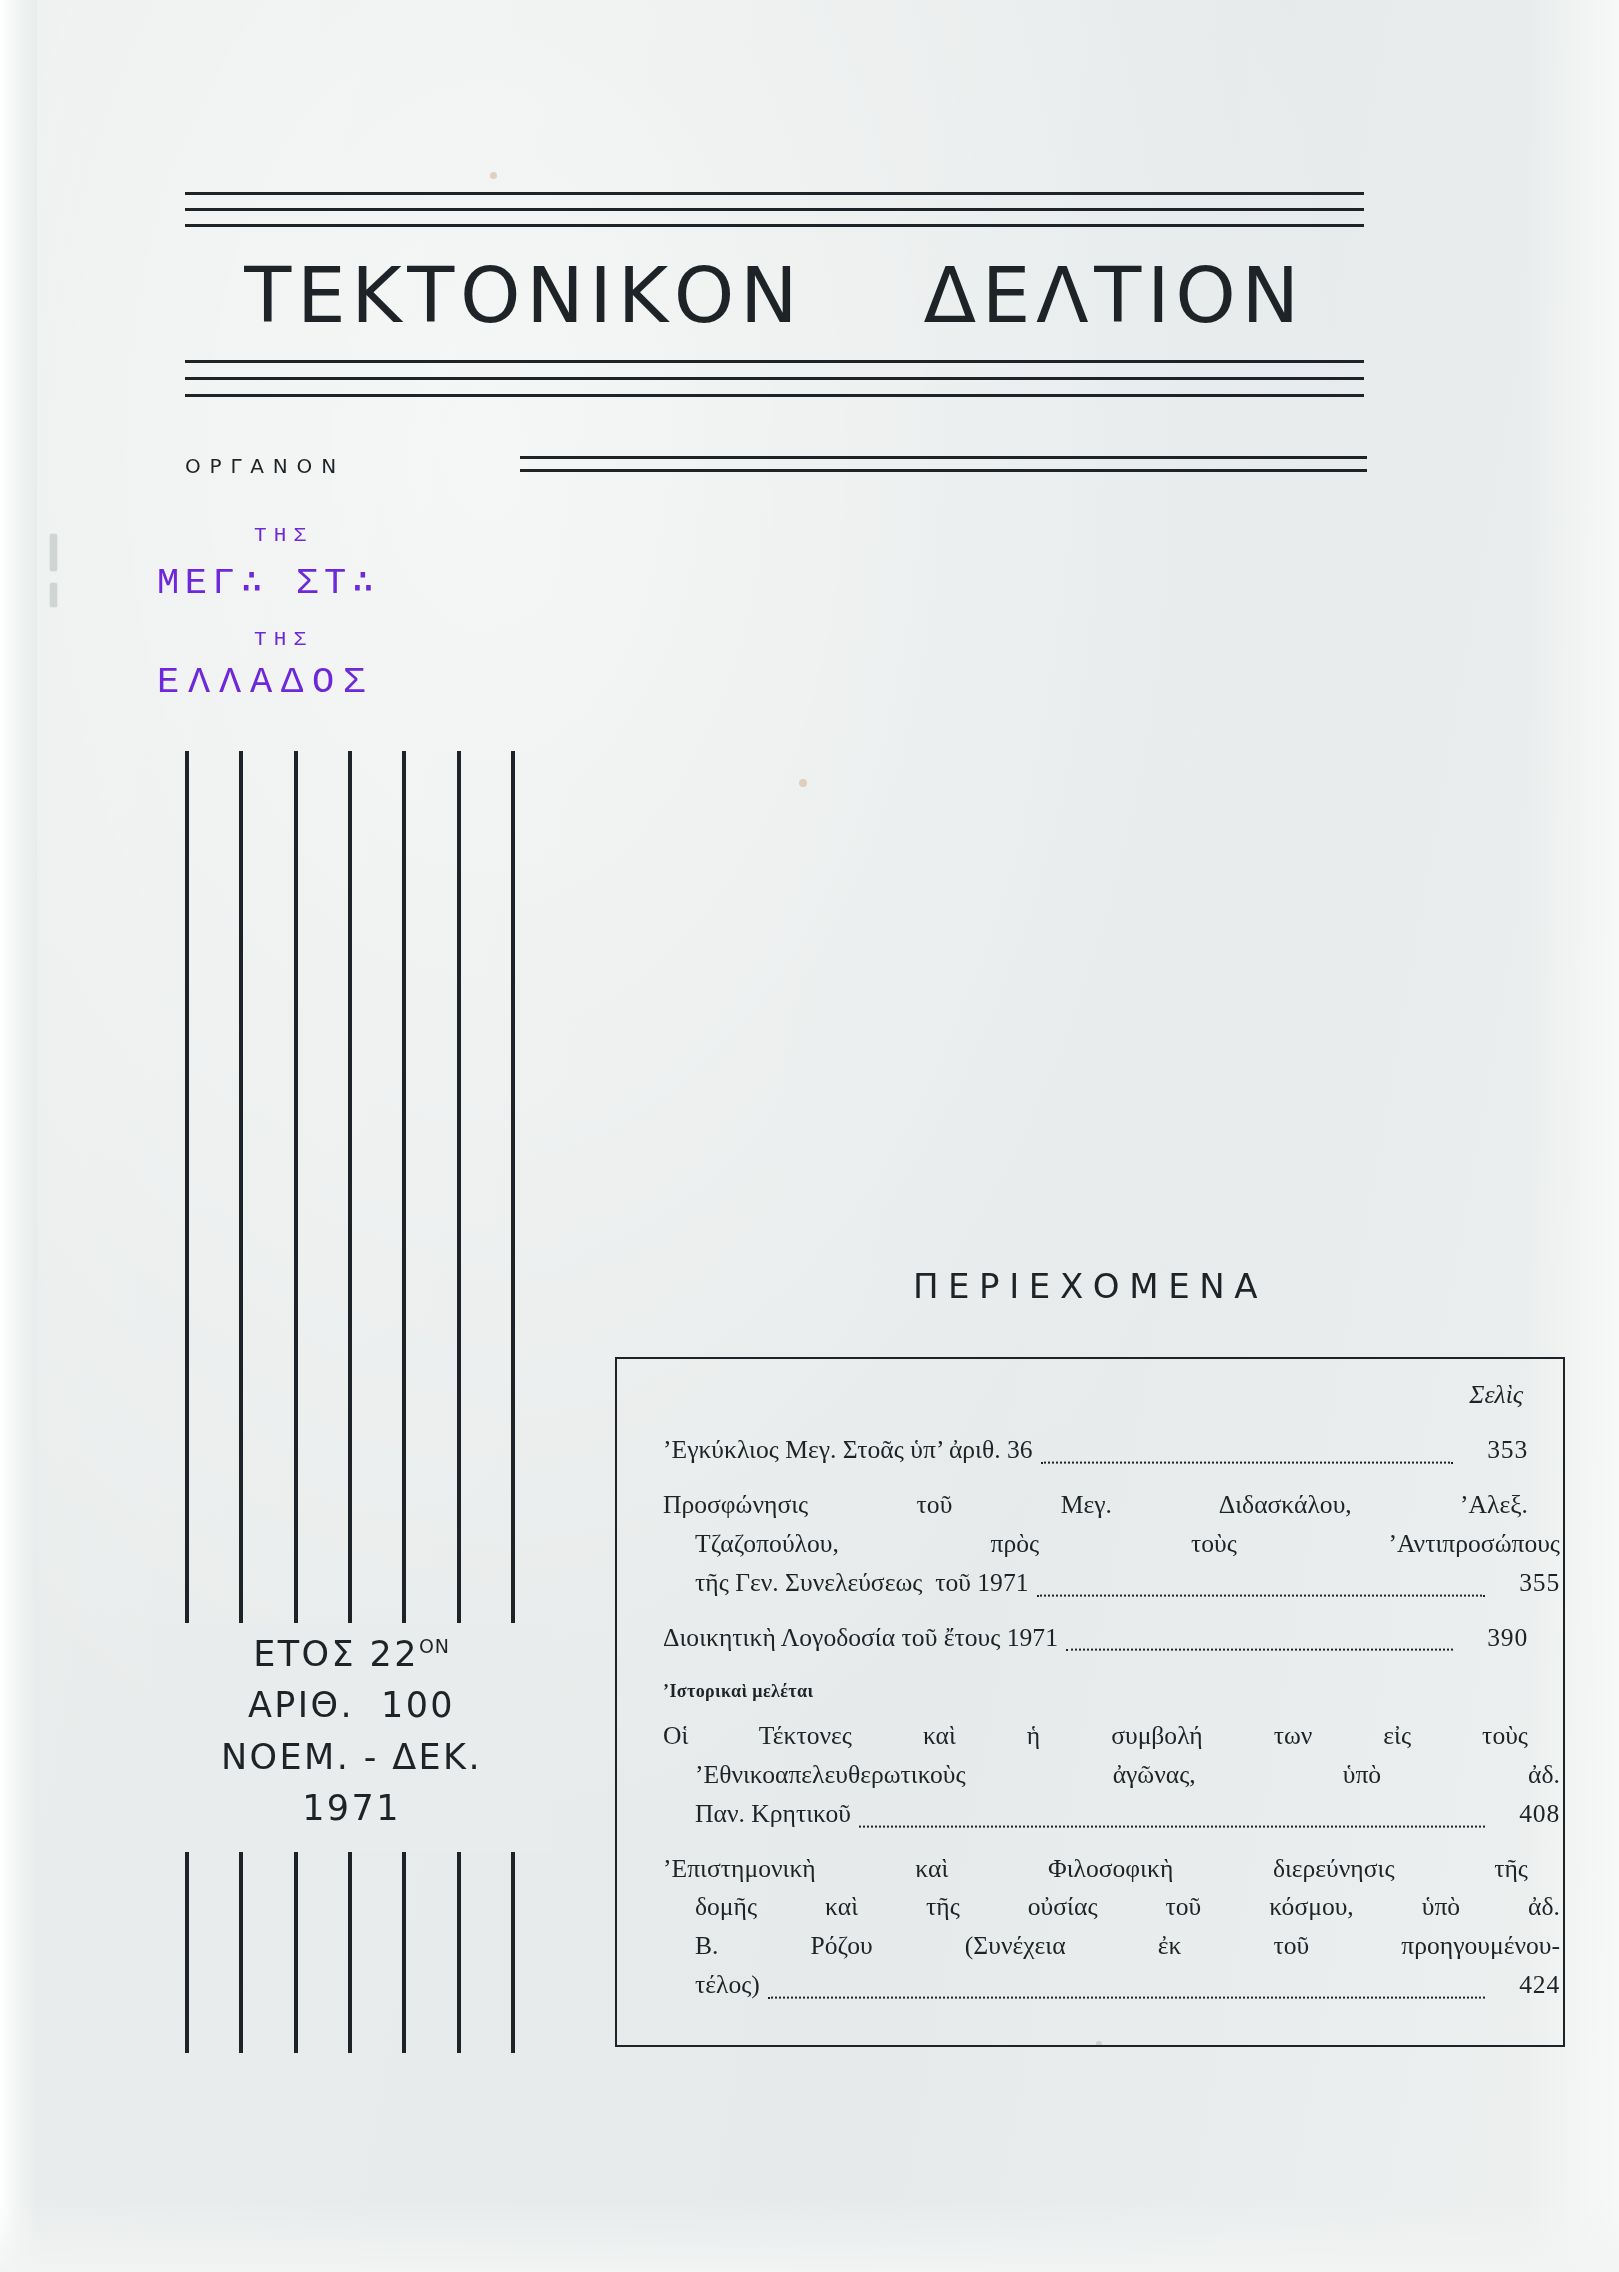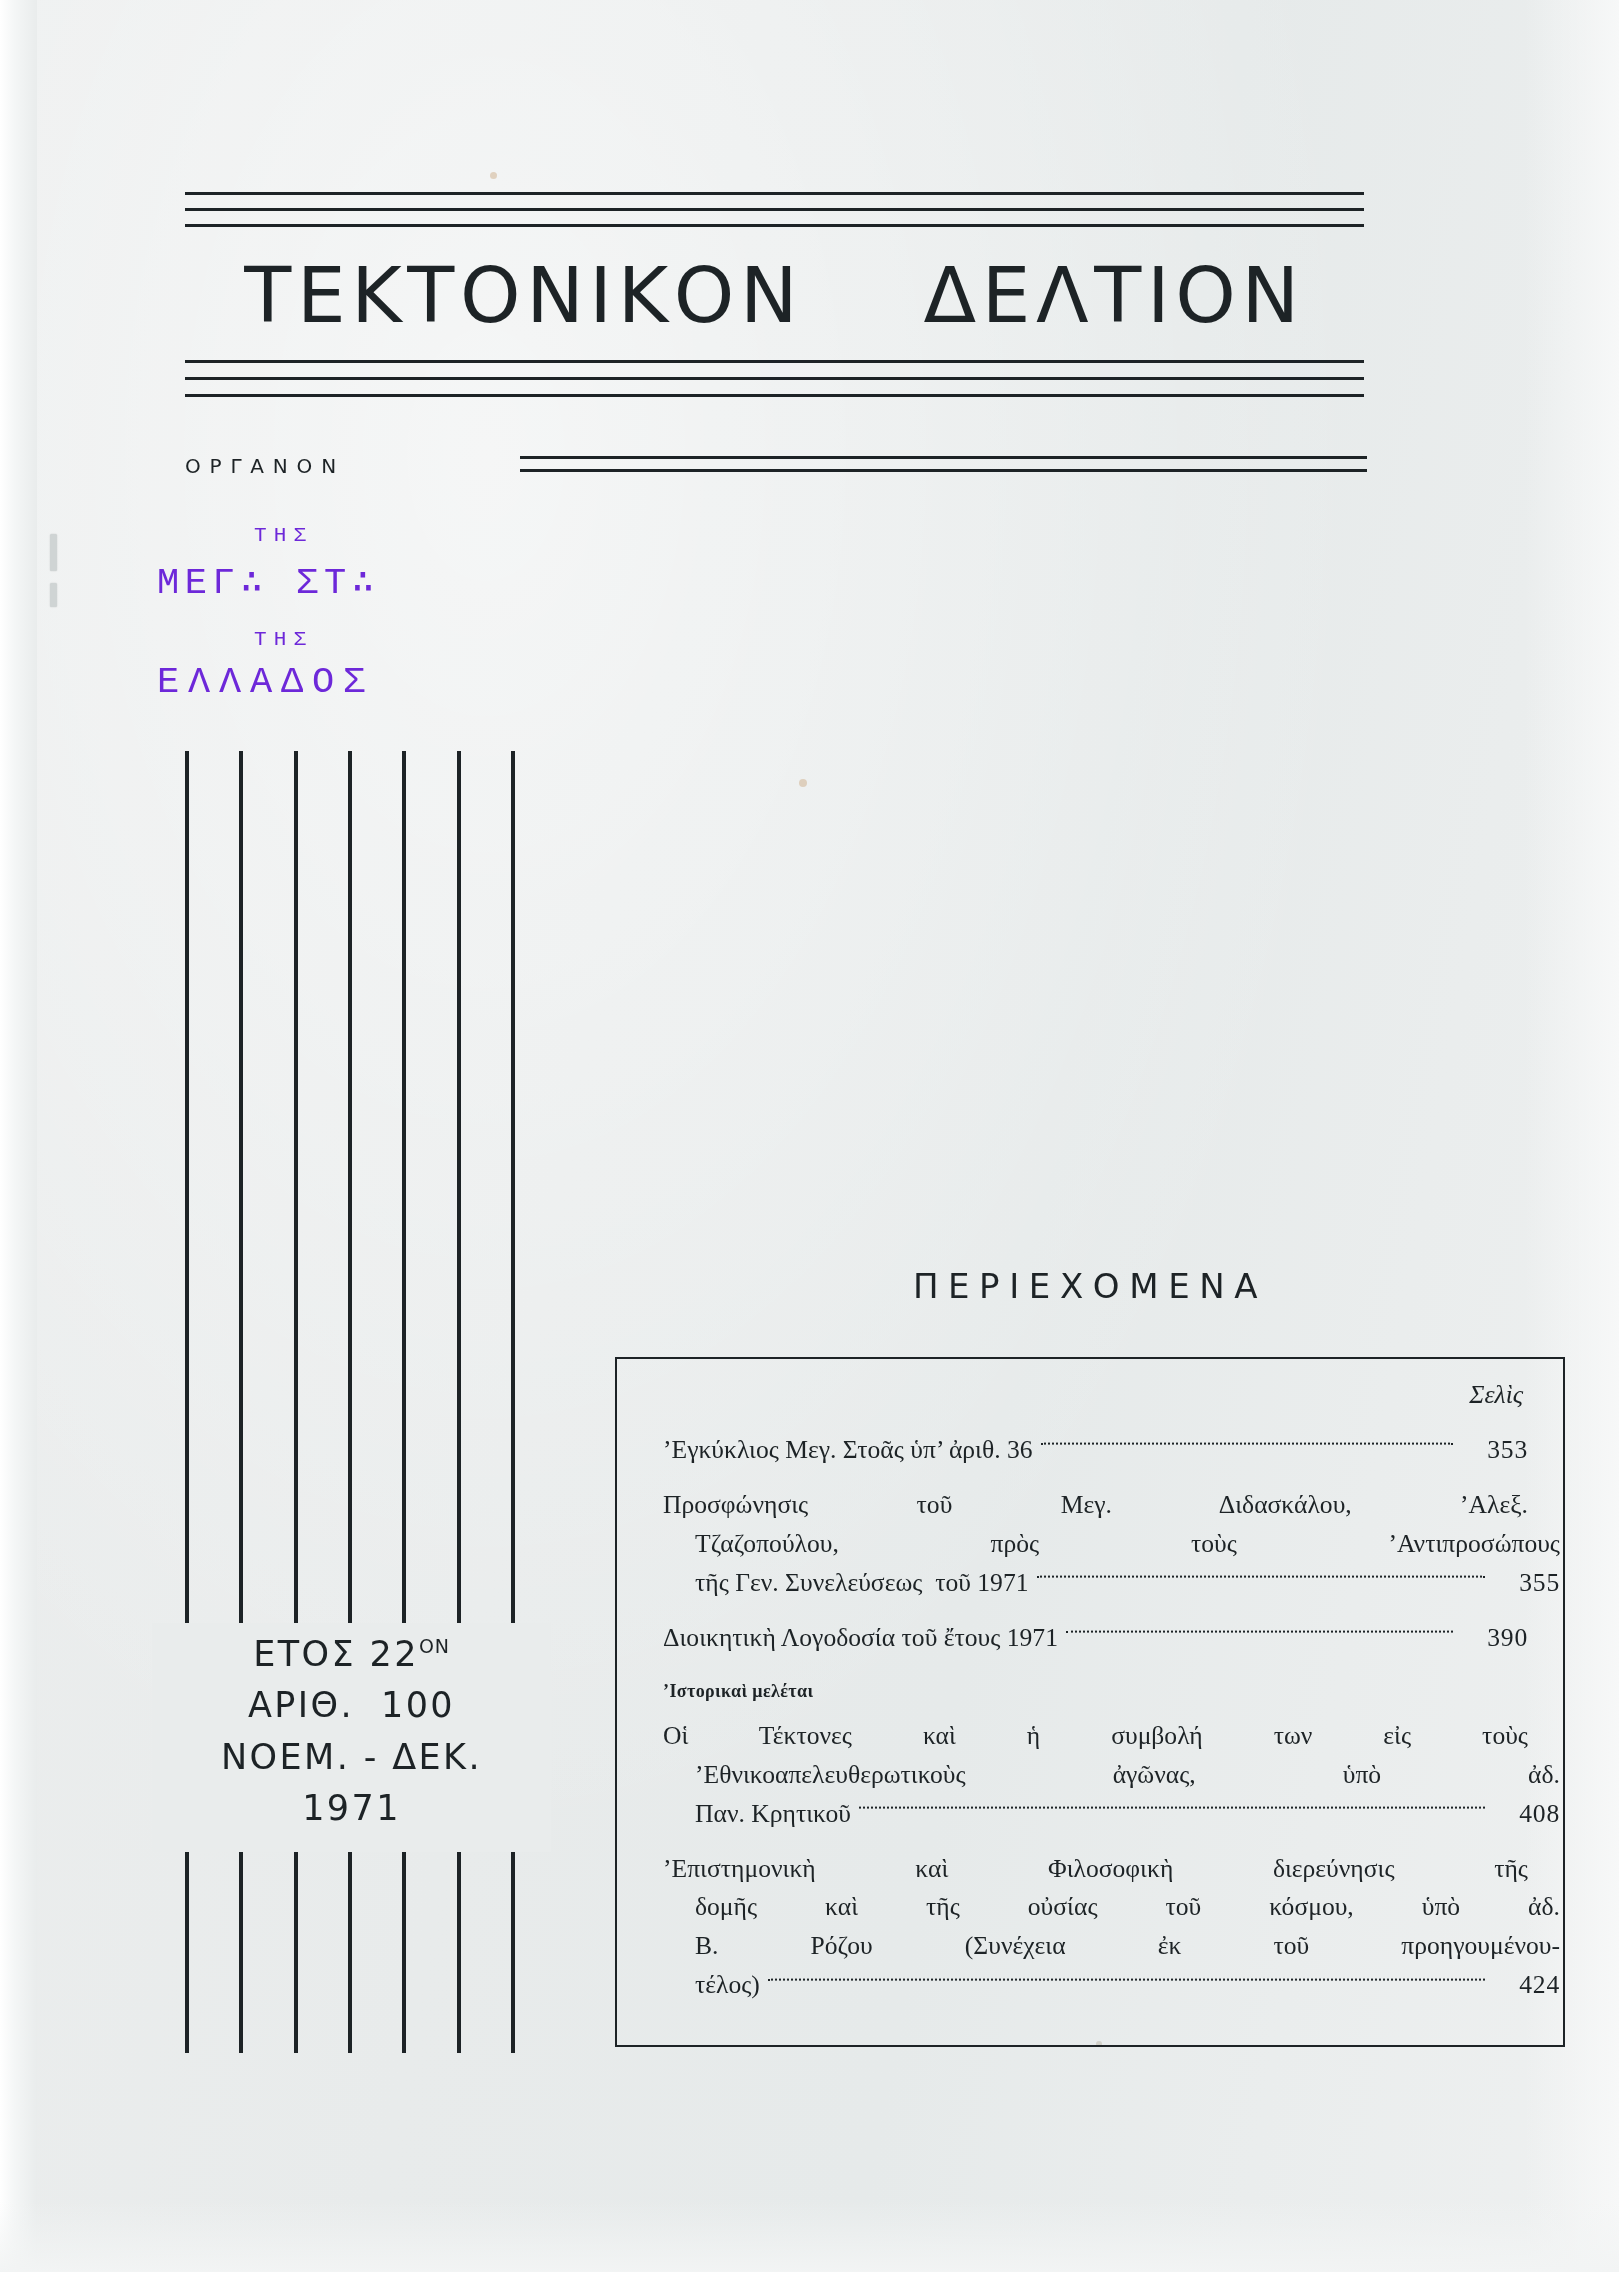--- a/index.html
+++ b/index.html
@@ -244,21 +244,21 @@
   }
   .toc-entry {
     font-family: "Liberation Serif", serif;
     font-size: 25.6px;
     color: #1d2326;
     line-height: 1.52;
     margin-bottom: 16px;
   }
   .toc-entry .ln {
     display: flex;
-    align-items: center;
+    align-items: flex-end;
     width: 100%;
   }
   .toc-entry .ln.just {
     display: block;
     text-align: justify;
     text-align-last: justify;
   }
   .toc-entry .ln.indent { padding-left: 32px; }
   .toc-entry .txt { white-space: pre-wrap; }
   .toc-entry .dots {

